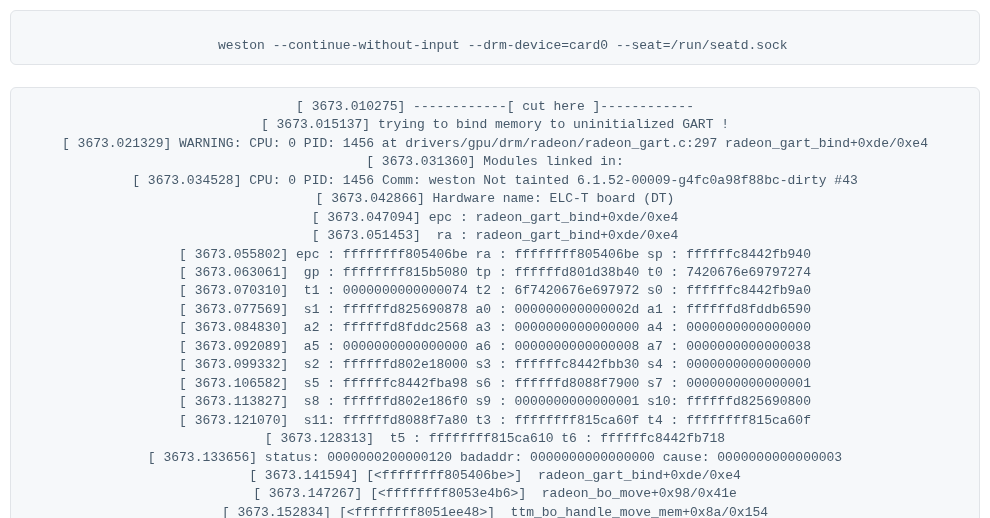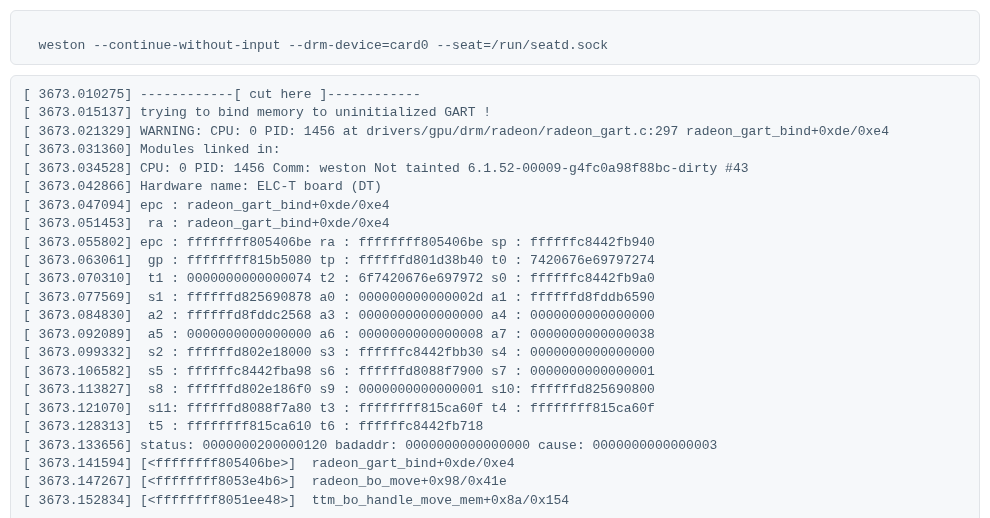--- a/index.html
+++ b/index.html
@@ -10,23 +10,24 @@
     color:#475a6b;
     padding:10px;
     width:990px;
     box-sizing:border-box;
   }
   .codeblock{
     background:#f6f8fa;
     border:1px solid #e1e4e8;
     border-radius:6px;
     padding:8px 12px;
-    margin-bottom:10px;
+    margin-bottom:22px;
     white-space:pre;
     overflow:hidden;
+    text-align:center;
   }
   .codeblock.logbox{
     padding:10px 12px 16px 12px;
   }
   .logline{
     white-space:pre;
   }
 </style>
 </head>
 <body>

